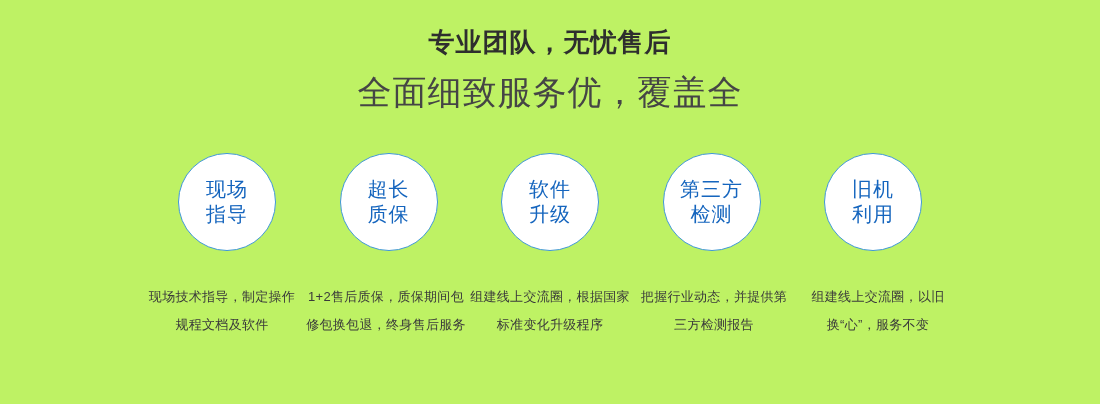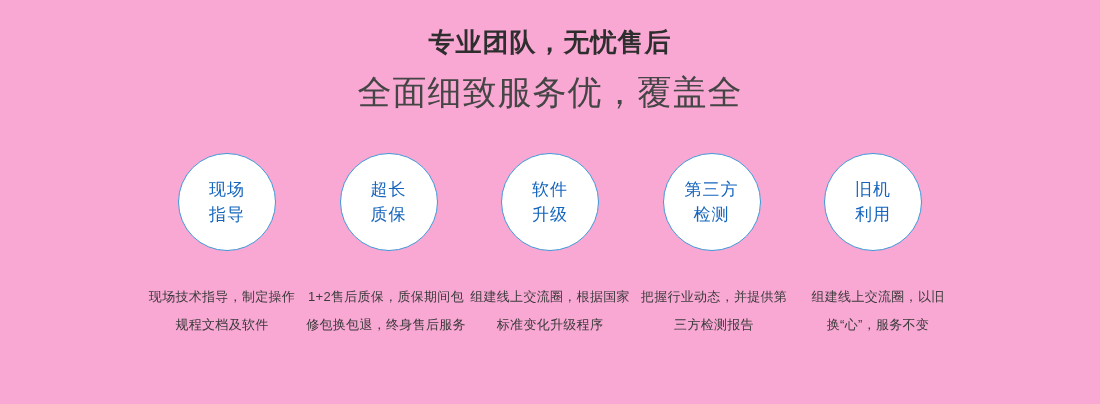--- a/index.html
+++ b/index.html
@@ -11,21 +11,21 @@
     height: 404px;
     background: #ffffff;
     font-family: "Liberation Sans", "DejaVu Sans", sans-serif;
     overflow: hidden;
   }
 
   .page {
     position: relative;
     width: 1100px;
     height: 404px;
-    background: #f9a8d4;
+    background: #bef264;
   }
 
   
   .heading {
     position: absolute;
     left: 0;
     top: 26px;
     width: 1100px;
     text-align: center;
   }
@@ -70,21 +70,21 @@
     border-radius: 50%;
     border: 1.3px solid #3f97d6;
     box-sizing: border-box;
     display: flex;
     flex-direction: column;
     align-items: center;
     justify-content: center;
     background: #ffffff;
   }
   .circle-line {
-    font-size: 17px;
+    font-size: 20px;
     color: #1565be;
     line-height: 25px;
     letter-spacing: 1px;
     white-space: nowrap;
   }
 
   
   .captions-row {
     position: absolute;
     left: 142px;

